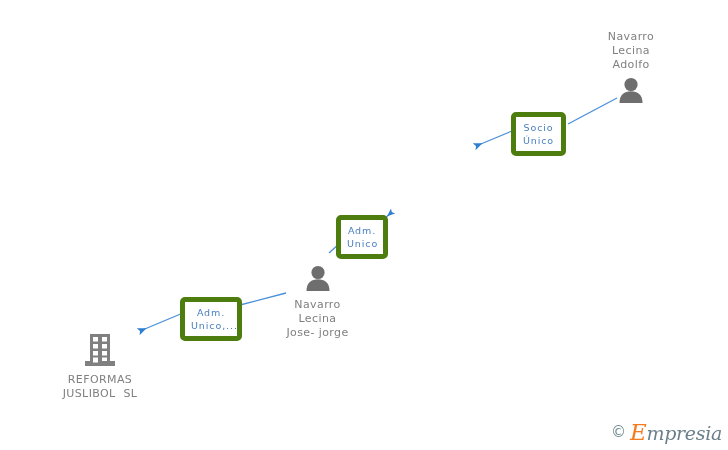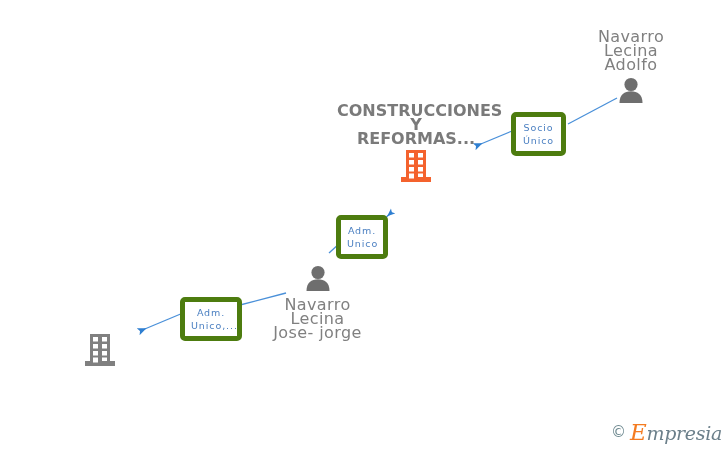--- a/index.html
+++ b/index.html
@@ -26,21 +26,21 @@
     position: absolute;
     text-align: center;
   }
   .node-icon {
     display: block;
     margin: 0 auto;
   }
   .node-label {
     display: block;
     color: #808080;
-    font-size: 16px;
+    font-size: 11px;
     line-height: 14px;
     letter-spacing: 0.4px;
     white-space: pre;
   }
   .node-label.bold {
     font-weight: bold;
     color: #7a7a7a;
     letter-spacing: 0px;
   }
   .edge-box {
@@ -108,39 +108,20 @@
       <path d="M 329 253 L 340 243" stroke="#4a90d9" stroke-width="1.3" fill="none"></path>
       <path d="M 383 220 L 392 212" stroke="#4a90d9" stroke-width="1.3" fill="none" marker-end="url(#arrowBlueSm)"></path>
     </g>
 
     <g>
       <path d="M 286 293 L 240 305" stroke="#4a90d9" stroke-width="1.3" fill="none"></path>
       <path d="M 183 313 L 140 331" stroke="#4a90d9" stroke-width="1.3" fill="none" marker-end="url(#arrowBlue)"></path>
     </g>
   </svg>
 
-  <div class="node" style="left:337px; top:104px; width:158px;">
-    <span class="node-label bold">CONSTRUCCIONES
-Y
-REFORMAS...</span>
-    <span class="node-icon">
-      <svg width="30" height="32" viewBox="0 0 30 32" style="margin-top:4px;">
-        <rect x="5" y="0" width="20" height="27" fill="#f4622d"></rect>
-        <rect x="0" y="27" width="30" height="5" fill="#f4622d"></rect>
-        <rect x="8" y="3" width="5" height="4.5" fill="#ffffff"></rect>
-        <rect x="17" y="3" width="5" height="4.5" fill="#ffffff"></rect>
-        <rect x="8" y="10" width="5" height="4.5" fill="#ffffff"></rect>
-        <rect x="17" y="10" width="5" height="4.5" fill="#ffffff"></rect>
-        <rect x="8" y="17" width="5" height="4.5" fill="#ffffff"></rect>
-        <rect x="17" y="17" width="5" height="4.5" fill="#ffffff"></rect>
-        <rect x="8" y="23.5" width="5" height="5" fill="#ffffff"></rect>
-        <rect x="17" y="23.5" width="5" height="3.5" fill="#ffffff"></rect>
-      </svg>
-    </span>
-  </div>
 
   <div class="node" style="left:586px; top:30px; width:90px;">
     <span class="node-label">Navarro
 Lecina
 Adolfo</span>
     <span class="node-icon">
       <svg width="28" height="26" viewBox="0 0 28 26" style="margin-top:5px;">
         <circle cx="14" cy="7.5" r="6.6" fill="#6e6e6e"></circle>
         <path d="M 2.5 26 C 2.5 17.5 7.5 14.2 14 14.2 C 20.5 14.2 25.5 17.5 25.5 26 Z" fill="#6e6e6e"></path>
       </svg>
@@ -167,20 +148,22 @@
         <rect x="8" y="3" width="5" height="4.5" fill="#ffffff"></rect>
         <rect x="17" y="3" width="5" height="4.5" fill="#ffffff"></rect>
         <rect x="8" y="10" width="5" height="4.5" fill="#ffffff"></rect>
         <rect x="17" y="10" width="5" height="4.5" fill="#ffffff"></rect>
         <rect x="8" y="17" width="5" height="4.5" fill="#ffffff"></rect>
         <rect x="17" y="17" width="5" height="4.5" fill="#ffffff"></rect>
         <rect x="8" y="23.5" width="5" height="5" fill="#ffffff"></rect>
         <rect x="17" y="23.5" width="5" height="3.5" fill="#ffffff"></rect>
       </svg>
     </span>
+    <span class="node-label" style="margin-top:3px;">REFORMAS
+JUSLIBOL  SL</span>
   </div>
 
   <div class="edge-box" style="left:511px; top:112px; width:55px;">Socio
 Único</div>
 
   <div class="edge-box" style="left:336px; top:215px; width:52px;">Adm.
 Unico</div>
 
   <div class="edge-box" style="left:180px; top:297px; width:62px;">Adm.
 Unico,...</div>

